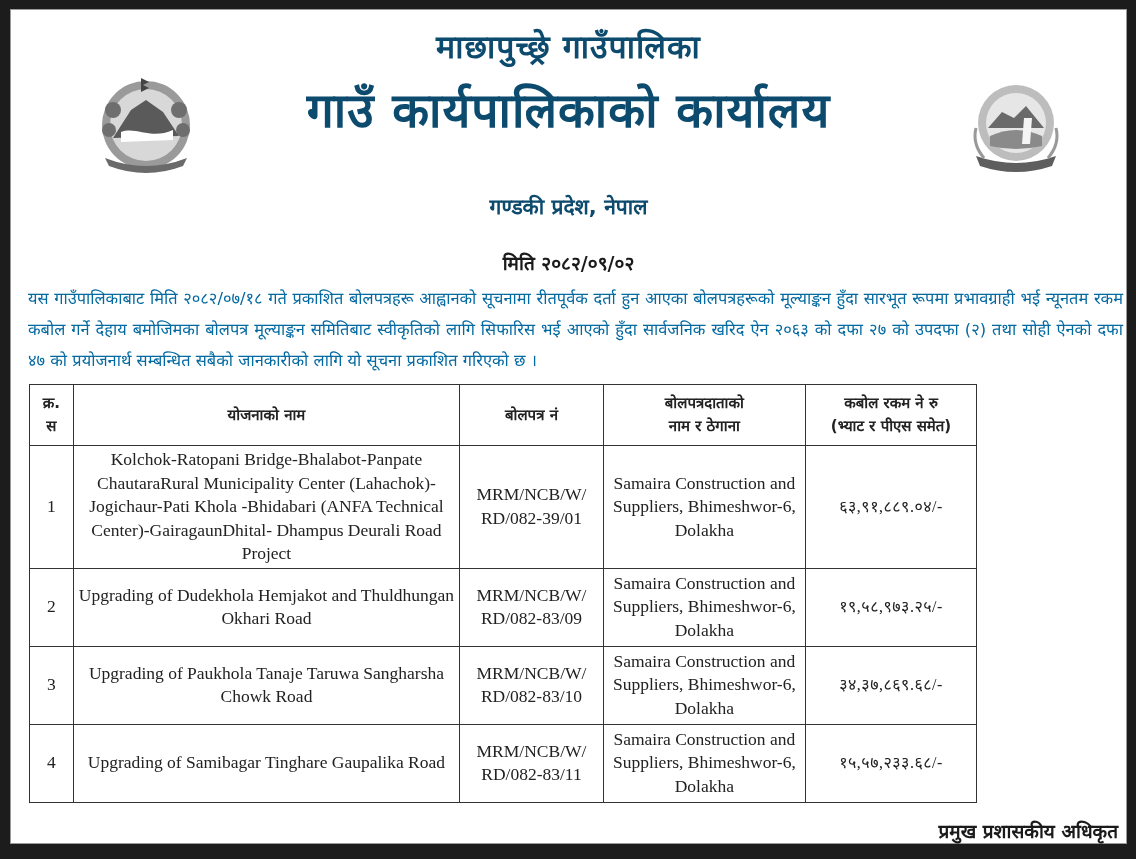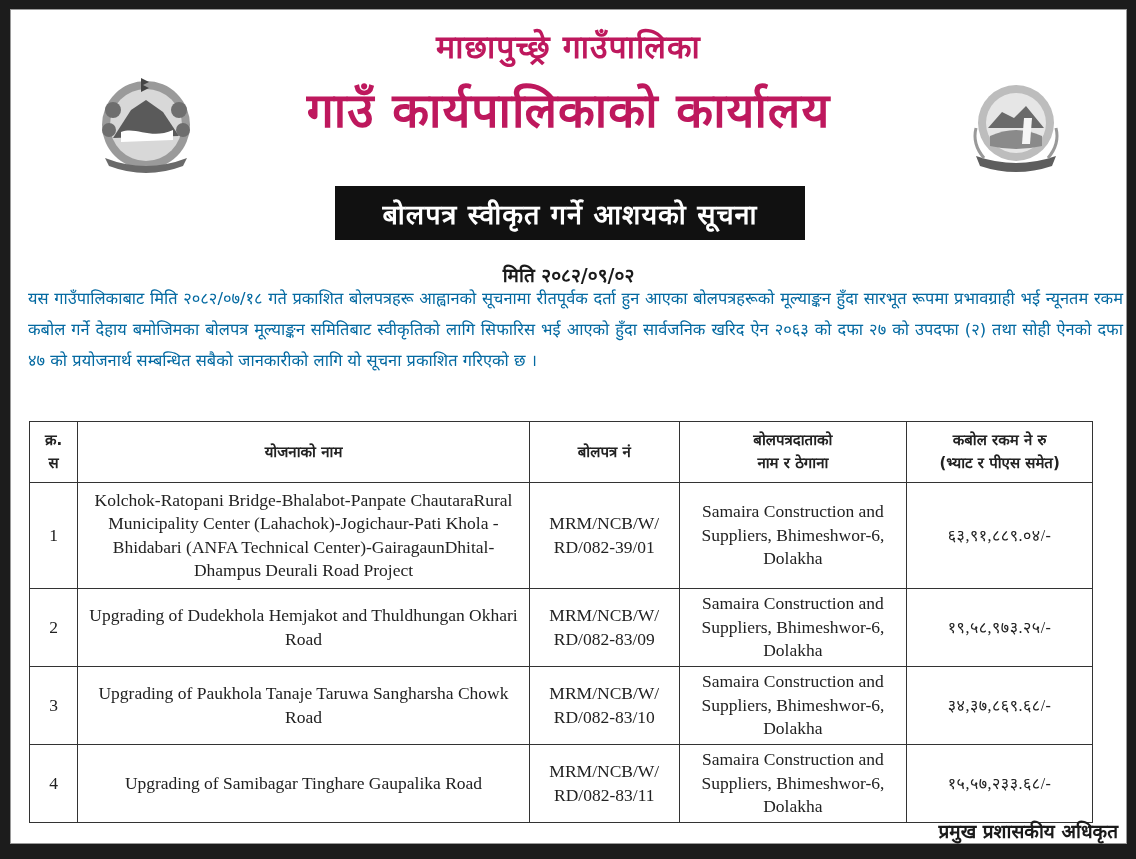--- a/index.html
+++ b/index.html
@@ -24,59 +24,59 @@
     width: 110px; height: 110px;
   }
   .logo-left { left: 80px; top: 60px; }
   .logo-right { left: 955px; top: 68px; width: 100px; height: 100px; }
 
   .hdr {
     position: absolute; left: 0; width: 100%;
     text-align: center;
     font-family: "DejaVu Sans", sans-serif;
     font-weight: bold;
-    color: #be185d;
+    color: #0c4a6e;
   }
   .h1 { top: 14px; font-size: 32px; letter-spacing: 1px; }
   .h2 { top: 66px; font-size: 48px; letter-spacing: 1px; }
   .h3 { top: 114px; font-size: 21px; font-weight: bold; }
   .h4 { top: 147px; font-size: 21px; font-weight: bold; margin-top: 35px; }
 
   .banner {
     position: absolute;
     left: 324px; top: 176px;
     width: 470px; height: 54px;
     background: #111;
     color: #fff;
     font-family: "DejaVu Sans", sans-serif;
     font-weight: bold;
     font-size: 27px;
     display: flex; align-items: center; justify-content: center;
     letter-spacing: 1px;
   }
   .date {
-    position: absolute; left: 0; width: 100%; top: 252px;
+    position: absolute; left: 0; width: 100%; top: 240px;
     text-align: center;
     font-family: "DejaVu Sans", sans-serif;
     font-weight: bold; font-size: 19px;
   }
   .para {
     position: absolute;
     left: 17px; top: 273px;
     width: 1095px;
     font-family: "DejaVu Sans", sans-serif;
     font-size: 16.4px;
     line-height: 31px;
     text-align: justify;
     color: #0369a1;
   }
   table.bids {
     position: absolute;
-    left: 18px; top: 411px;
-    width: 1064px;
+    left: 18px; top: 374px;
+    width: 948px;
     border-collapse: collapse;
     font-family: "Liberation Serif", serif;
     font-size: 17.5px;
     color: #222;
   }
   table.bids th, table.bids td {
     border: 1.5px solid #333;
     text-align: center;
     vertical-align: middle;
     padding: 2px 4px;
@@ -136,23 +136,20 @@
     <path d="M58 40 L66 40 L64 66 L56 66 Z" fill="#f5f5f5"></path>
     <path d="M10 78 Q50 92 90 78 L86 88 Q50 100 14 88 Z" fill="#5e5e5e"></path>
     <path d="M10 50 Q6 66 18 80" stroke="#999" stroke-width="3" fill="none"></path>
     <path d="M90 50 Q94 66 82 80" stroke="#999" stroke-width="3" fill="none"></path>
   </svg>
 
   <div class="hdr h1">माछापुच्छ्रे गाउँपालिका</div>
   <div class="hdr h2">गाउँ कार्यपालिकाको कार्यालय</div>
   <div class="hdr h4">गण्डकी प्रदेश, नेपाल</div>
 
-  <div class="banner">
-    <span>बोलपत्र स्वीकृत गर्ने आशयको सूचना</span>
-  </div>
 
   <div class="date">मिति २०८२/०९/०२</div>
 
   <div class="para">यस गाउँपालिकाबाट मिति २०८२/०७/१८ गते प्रकाशित बोलपत्रहरू आह्वानको सूचनामा रीतपूर्वक दर्ता हुन आएका बोलपत्रहरूको मूल्याङ्कन हुँदा सारभूत रूपमा प्रभावग्राही भई न्यूनतम रकम कबोल गर्ने देहाय बमोजिमका बोलपत्र मूल्याङ्कन समितिबाट स्वीकृतिको लागि सिफारिस भई आएको हुँदा सार्वजनिक खरिद ऐन २०६३ को दफा २७ को उपदफा (२) तथा सोही ऐनको दफा ४७ को प्रयोजनार्थ सम्बन्धित सबैको जानकारीको लागि यो सूचना प्रकाशित गरिएको छ ।</div>
 
   <table class="bids">
     <thead>
       <tr>
         <th class="col-sn">
           <div>क्र.</div>

